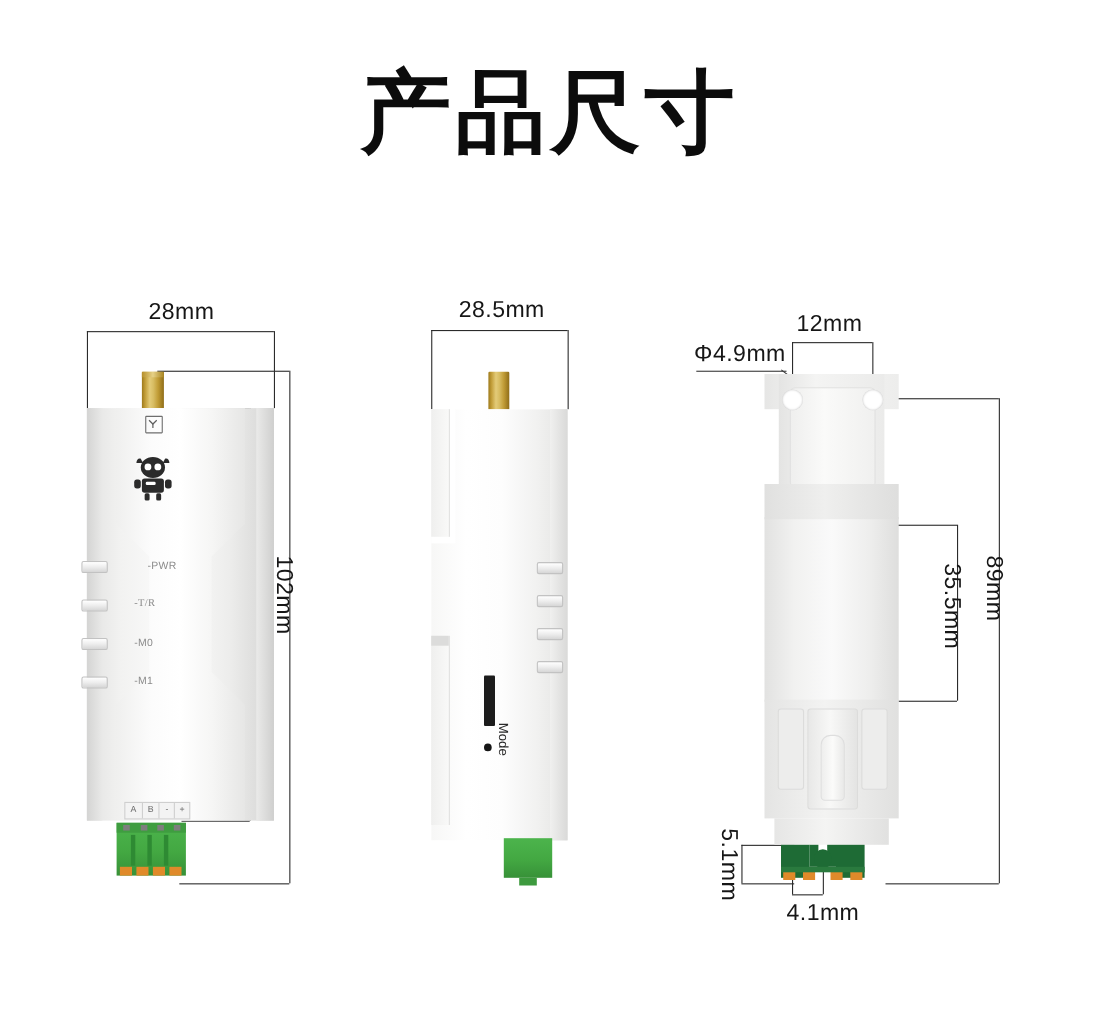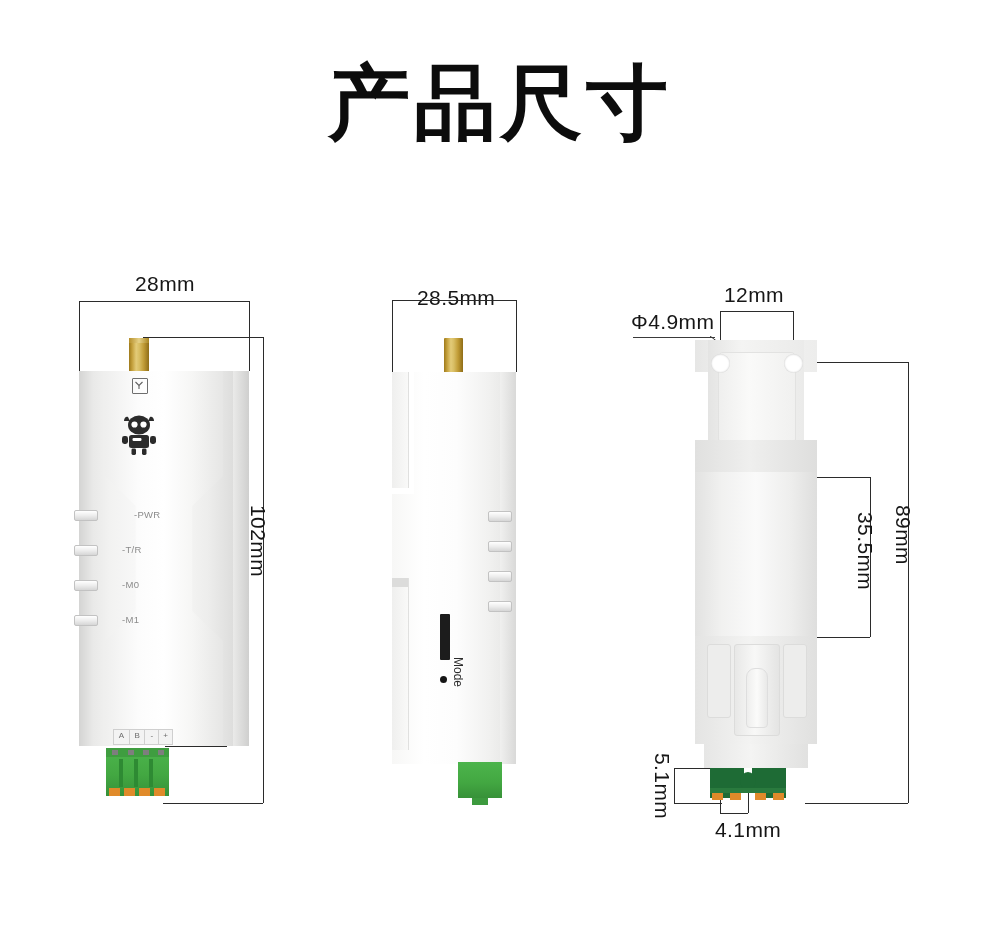--- a/index.html
+++ b/index.html
@@ -212,21 +212,21 @@
       </g>
     </svg>
   </div>
 
   <div class="led-win" style="left:74px;top:510px;width:22px;height:9px;"></div>
   <div class="led-win" style="left:74px;top:545px;width:22px;height:9px;"></div>
   <div class="led-win" style="left:74px;top:580px;width:22px;height:9px;"></div>
   <div class="led-win" style="left:74px;top:615px;width:22px;height:9px;"></div>
 
   <div class="led-label" style="left:134px;top:509px;">-PWR</div>
-  <div class="led-label" style="left:122px;top:544px;">-T/R</div>
+  <div class="led-label" style="left:122px;top:544px;font-family:Liberation Serif, serif;">-T/R</div>
   <div class="led-label" style="left:122px;top:579px;">-M0</div>
   <div class="led-label" style="left:122px;top:614px;">-M1</div>
 
   <div class="io-label-box" style="left:113px;top:729px;width:58px;height:14px;">
     <span style="width:15px;">A</span>
     <span style="width:15px;">B</span>
     <span style="width:13px;">-</span>
     <span style="width:13px;">+</span>
   </div>
 
@@ -240,21 +240,21 @@
   <div style="position:absolute;left:134px;top:759px;width:4px;height:28px;background:#2e8a33;"></div>
   <div style="position:absolute;left:149px;top:759px;width:4px;height:28px;background:#2e8a33;"></div>
   <div class="pad-orange" style="left:109px;top:788px;width:11px;height:8px;"></div>
   <div class="pad-orange" style="left:124px;top:788px;width:11px;height:8px;"></div>
   <div class="pad-orange" style="left:139px;top:788px;width:11px;height:8px;"></div>
   <div class="pad-orange" style="left:154px;top:788px;width:11px;height:8px;"></div>
 </div>
 
 <div class="view" style="left:330px;top:0;width:270px;height:930px;">
 
-  <div class="dim-label" style="left:87px;top:270px;margin-top:16px;">28.5mm</div>
+  <div class="dim-label" style="left:87px;top:270px;">28.5mm</div>
   <div class="line-h" style="left:62px;top:300px;width:124px;"></div>
   <div class="line-v" style="left:62px;top:300px;height:72px;"></div>
   <div class="line-v" style="left:186px;top:300px;height:72px;"></div>
 
   <div class="antenna gold" style="left:114px;top:338px;width:19px;height:34px;"></div>
 
   <div style="position:absolute;left:62px;top:372px;width:124px;height:392px;
               background:linear-gradient(to right,#f7f7f6 0%,#ffffff 26%,#fdfdfd 52%,#f1f1f0 78%,#e2e2e1 100%);
               clip-path: polygon(0 0, 100% 0, 100% 100%, 0 100%);"></div>
 

